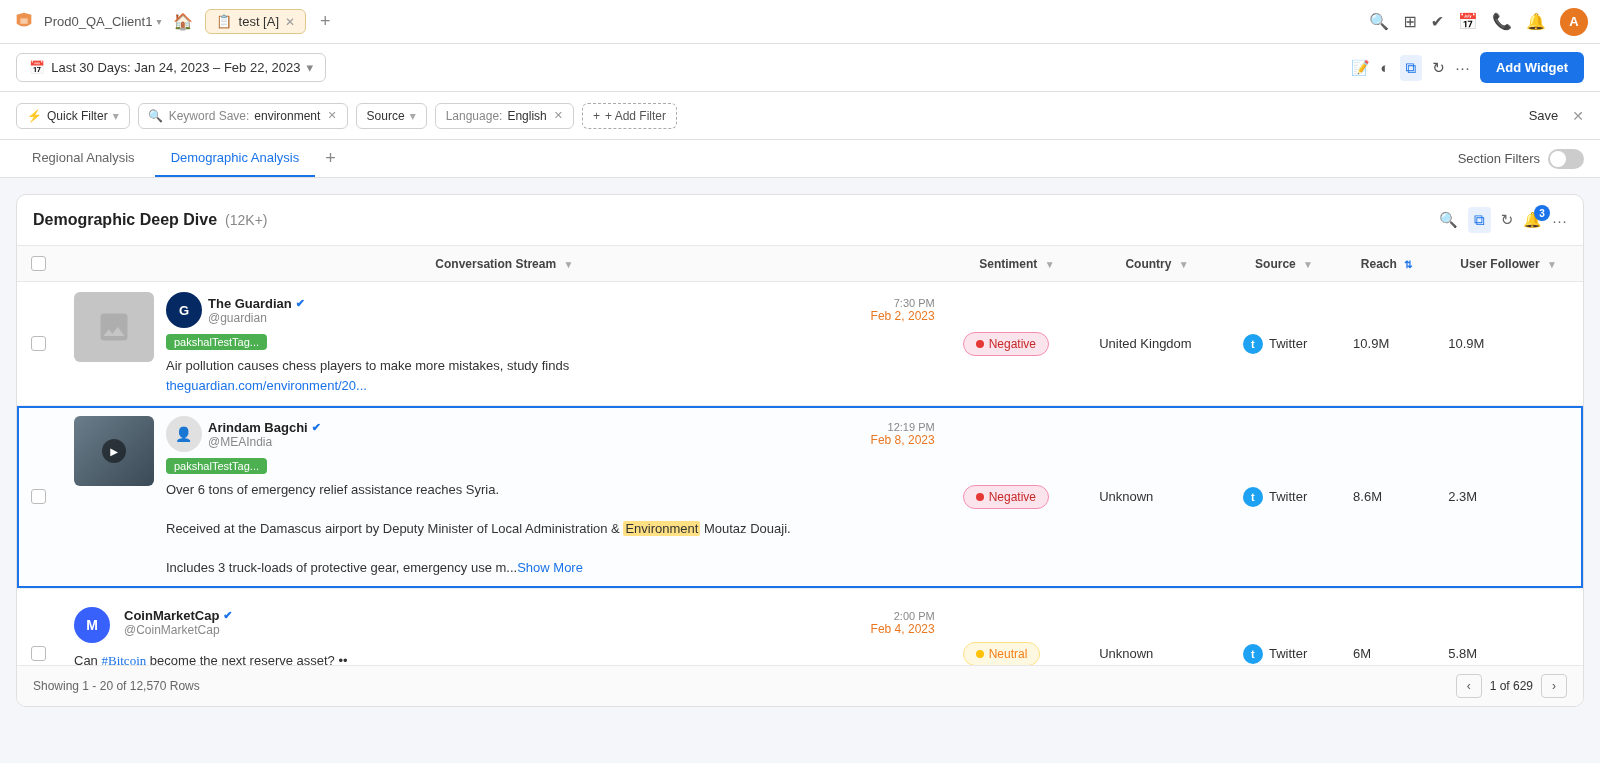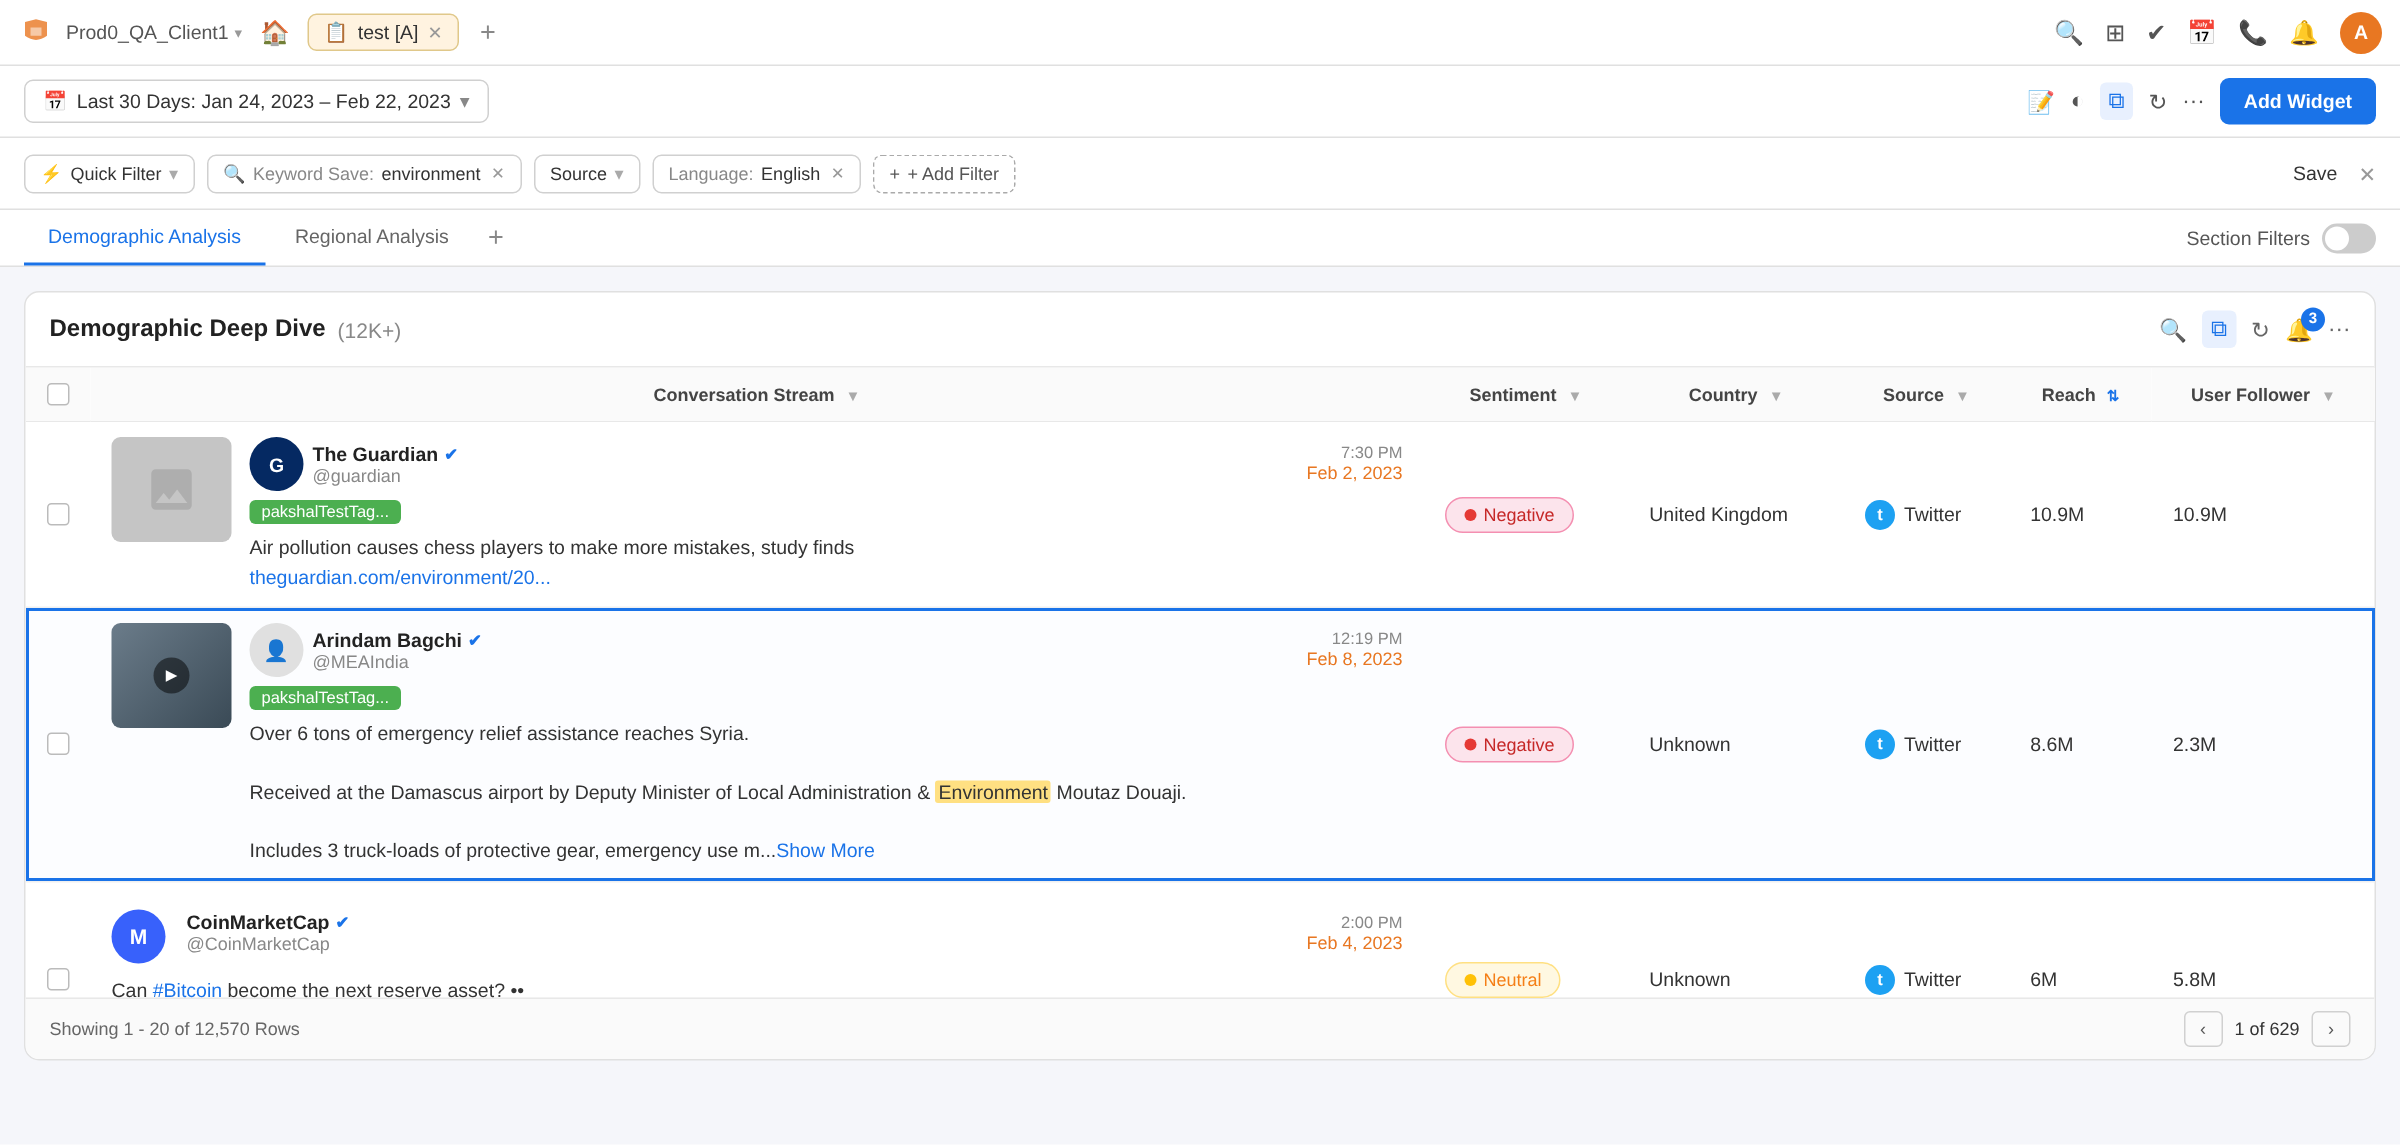--- a/index.html
+++ b/index.html
@@ -88,21 +88,21 @@
     .author-name { font-weight: 600; font-size: 13px; color: #222; display: flex; align-items: center; gap: 4px; }
     .verified { color: #1a73e8; font-size: 11px; }
     .author-handle { font-size: 12px; color: #888; }
     .conv-time { font-size: 11px; color: #888; text-align: right; }
     .conv-date { font-size: 12px; color: #e87722; font-weight: 500; }
     .tag-badge { background: #4caf50; color: #fff; border-radius: 4px; padding: 2px 8px; font-size: 11px; display: inline-block; margin-top: 2px; }
     .conv-text { font-size: 13px; color: #333; line-height: 1.5; margin-top: 6px; }
     .conv-link { color: #1a73e8; text-decoration: none; }
     .show-more { color: #1a73e8; cursor: pointer; font-size: 13px; }
     .highlight { background: #ffe082; padding: 0 2px; border-radius: 2px; }
-    .hashtag { color: #1a73e8; }
+    .hashtag { color: #1a73e8; font-family: Liberation Serif, serif; }
     .coinmarket-avatar { width: 36px; height: 36px; border-radius: 50%; background: #3861fb; color: #fff; display: flex; align-items: center; justify-content: center; font-size: 14px; font-weight: 700; flex-shrink: 0; position: relative; }
     .coinmarket-avatar .cm-icon { font-style: normal; }
     .guardian-logo { width: 36px; height: 36px; border-radius: 50%; background: #052962; color: #fff; display: flex; align-items: center; justify-content: center; font-size: 13px; font-weight: 700; flex-shrink: 0; }
     .arindam-avatar { width: 36px; height: 36px; border-radius: 50%; background: #e0e0e0; overflow: hidden; flex-shrink: 0; display: flex; align-items: center; justify-content: center; font-size: 14px; }
 
     
     .sentiment-negative { background: #fce4ec; border: 1px solid #f48fb1; color: #c62828; border-radius: 20px; padding: 4px 12px; font-size: 12px; display: inline-flex; align-items: center; gap: 5px; }
     .sentiment-negative .dot { width: 8px; height: 8px; background: #e53935; border-radius: 50%; }
     .sentiment-neutral { background: #fff8e1; border: 1px solid #ffe082; color: #f57f17; border-radius: 20px; padding: 4px 12px; font-size: 12px; display: inline-flex; align-items: center; gap: 5px; }
     .sentiment-neutral .dot { width: 8px; height: 8px; background: #ffc107; border-radius: 50%; }
@@ -191,22 +191,22 @@
   <button class="add-filter-btn">
     <span>+</span>
     <span>+ Add Filter</span>
   </button>
   <div class="filterbar-spacer"></div>
   <button class="save-btn">Save</button>
   <span class="save-close">✕</span>
 </div>
 
 <div class="tabs-bar">
+  <div class="tab-item">Regional Analysis</div>
   <div class="tab-item active">Demographic Analysis</div>
-  <div class="tab-item">Regional Analysis</div>
   <button class="tab-plus">+</button>
   <div class="section-filters">
     <span>Section Filters</span>
     <div class="toggle">
       <div class="toggle-knob"></div>
     </div>
   </div>
 </div>
 
 <div class="main-content">

